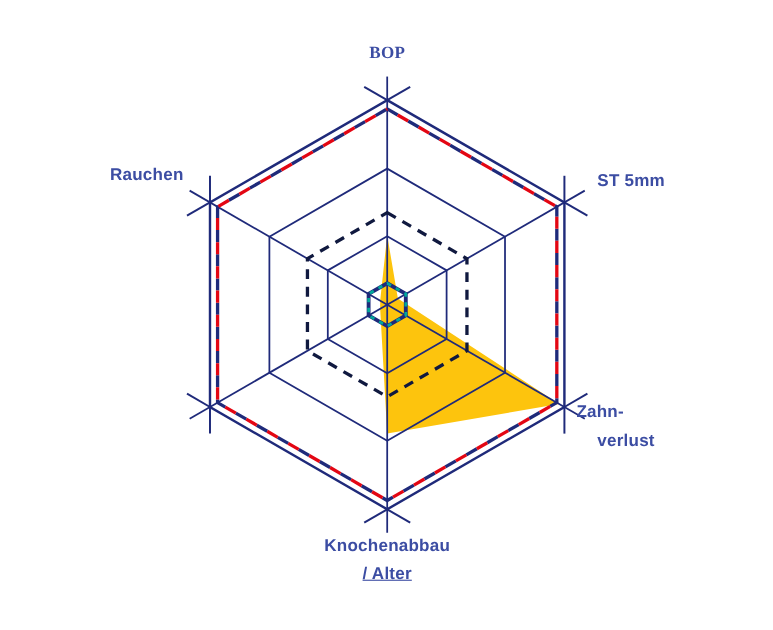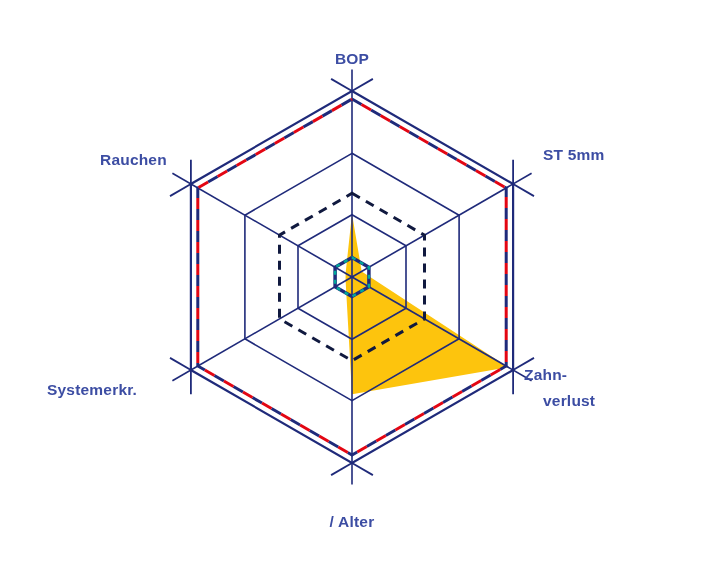--- a/index.html
+++ b/index.html
@@ -13,28 +13,28 @@
   .stage svg{position:absolute;left:0;top:0;}
   .lbl{
     position:absolute;
     font-weight:bold;
     font-size:15.5px;
     color:var(--label,#3c4da3);
     white-space:nowrap;
     letter-spacing:.2px;
   }
   .lbl.centered{transform:translateX(-50%);}
-  .bop{left:352px;top:50px;}
-  .st5{left:543px;top:146px;}
+  .bop{left:352px;top:40px;font-family:Liberation Serif, serif;}
+  .st5{left:543px;top:156px;}
   .rau{left:100px;top:151px;}
   .zah1{left:524px;top:366px;}
   .zah2{left:543px;top:392px;}
   .sys{left:47px;top:381px;}
   .kno1{left:352px;top:488px;}
-  .kno2{left:352px;top:513px;}
+  .kno2{left:352px;top:513px;text-decoration:underline;}
 </style>
 </head>
 <body>
 
 <div class="stage">
   <svg id="radar-svg" width="703" height="573" viewBox="0 0 703 573">
       <polygon points="352.0,213.8 361.7,271.4 508.2,367.2 352.0,394.2 345.6,280.7 345.6,273.3" fill="#fdc40d" stroke="none"></polygon>
       <polygon points="352.0,214.7 406.0,245.8 406.0,308.2 352.0,339.3 298.0,308.2 298.0,245.8" fill="none" stroke="#1f2a7a" stroke-width="1.6"></polygon>
       <polygon points="352.0,153.3 459.1,215.2 459.1,338.8 352.0,400.7 244.9,338.8 244.9,215.2" fill="none" stroke="#1f2a7a" stroke-width="1.6"></polygon>
       <polygon points="352.0,91.0 513.1,184.0 513.1,370.0 352.0,463.0 190.9,370.0 190.9,184.0" fill="none" stroke="#1f2a7a" stroke-width="2.2"></polygon>
@@ -61,15 +61,15 @@
       <polygon points="352.0,193.3 424.5,235.2 424.5,318.9 352.0,360.7 279.5,318.9 279.5,235.1" fill="none" stroke="#10193f" stroke-width="3" stroke-dasharray="9 7" stroke-dashoffset="0"></polygon>
       <polygon points="352.0,257.5 368.9,267.2 368.9,286.8 352.0,296.5 335.1,286.8 335.1,267.2" fill="none" stroke="#1f2a7a" stroke-width="3.5"></polygon>
       <polygon points="352.0,257.5 368.9,267.2 368.9,286.8 352.0,296.5 335.1,286.8 335.1,267.2" fill="none" stroke="#00a79b" stroke-width="2.5" stroke-dasharray="4 5"></polygon>
     </svg>
 
   <div class="lbl bop centered">BOP</div>
   <div class="lbl st5">ST 5mm</div>
   <div class="lbl rau">Rauchen</div>
   <div class="lbl zah1">Zahn-</div>
   <div class="lbl zah2">verlust</div>
-  <div class="lbl sys">Systemerkr.</div>
+  <div class="lbl kno1 centered">Knochenabbau</div>
   <div class="lbl kno2 centered">/ Alter</div>
 </div>
 
 </body></html>

